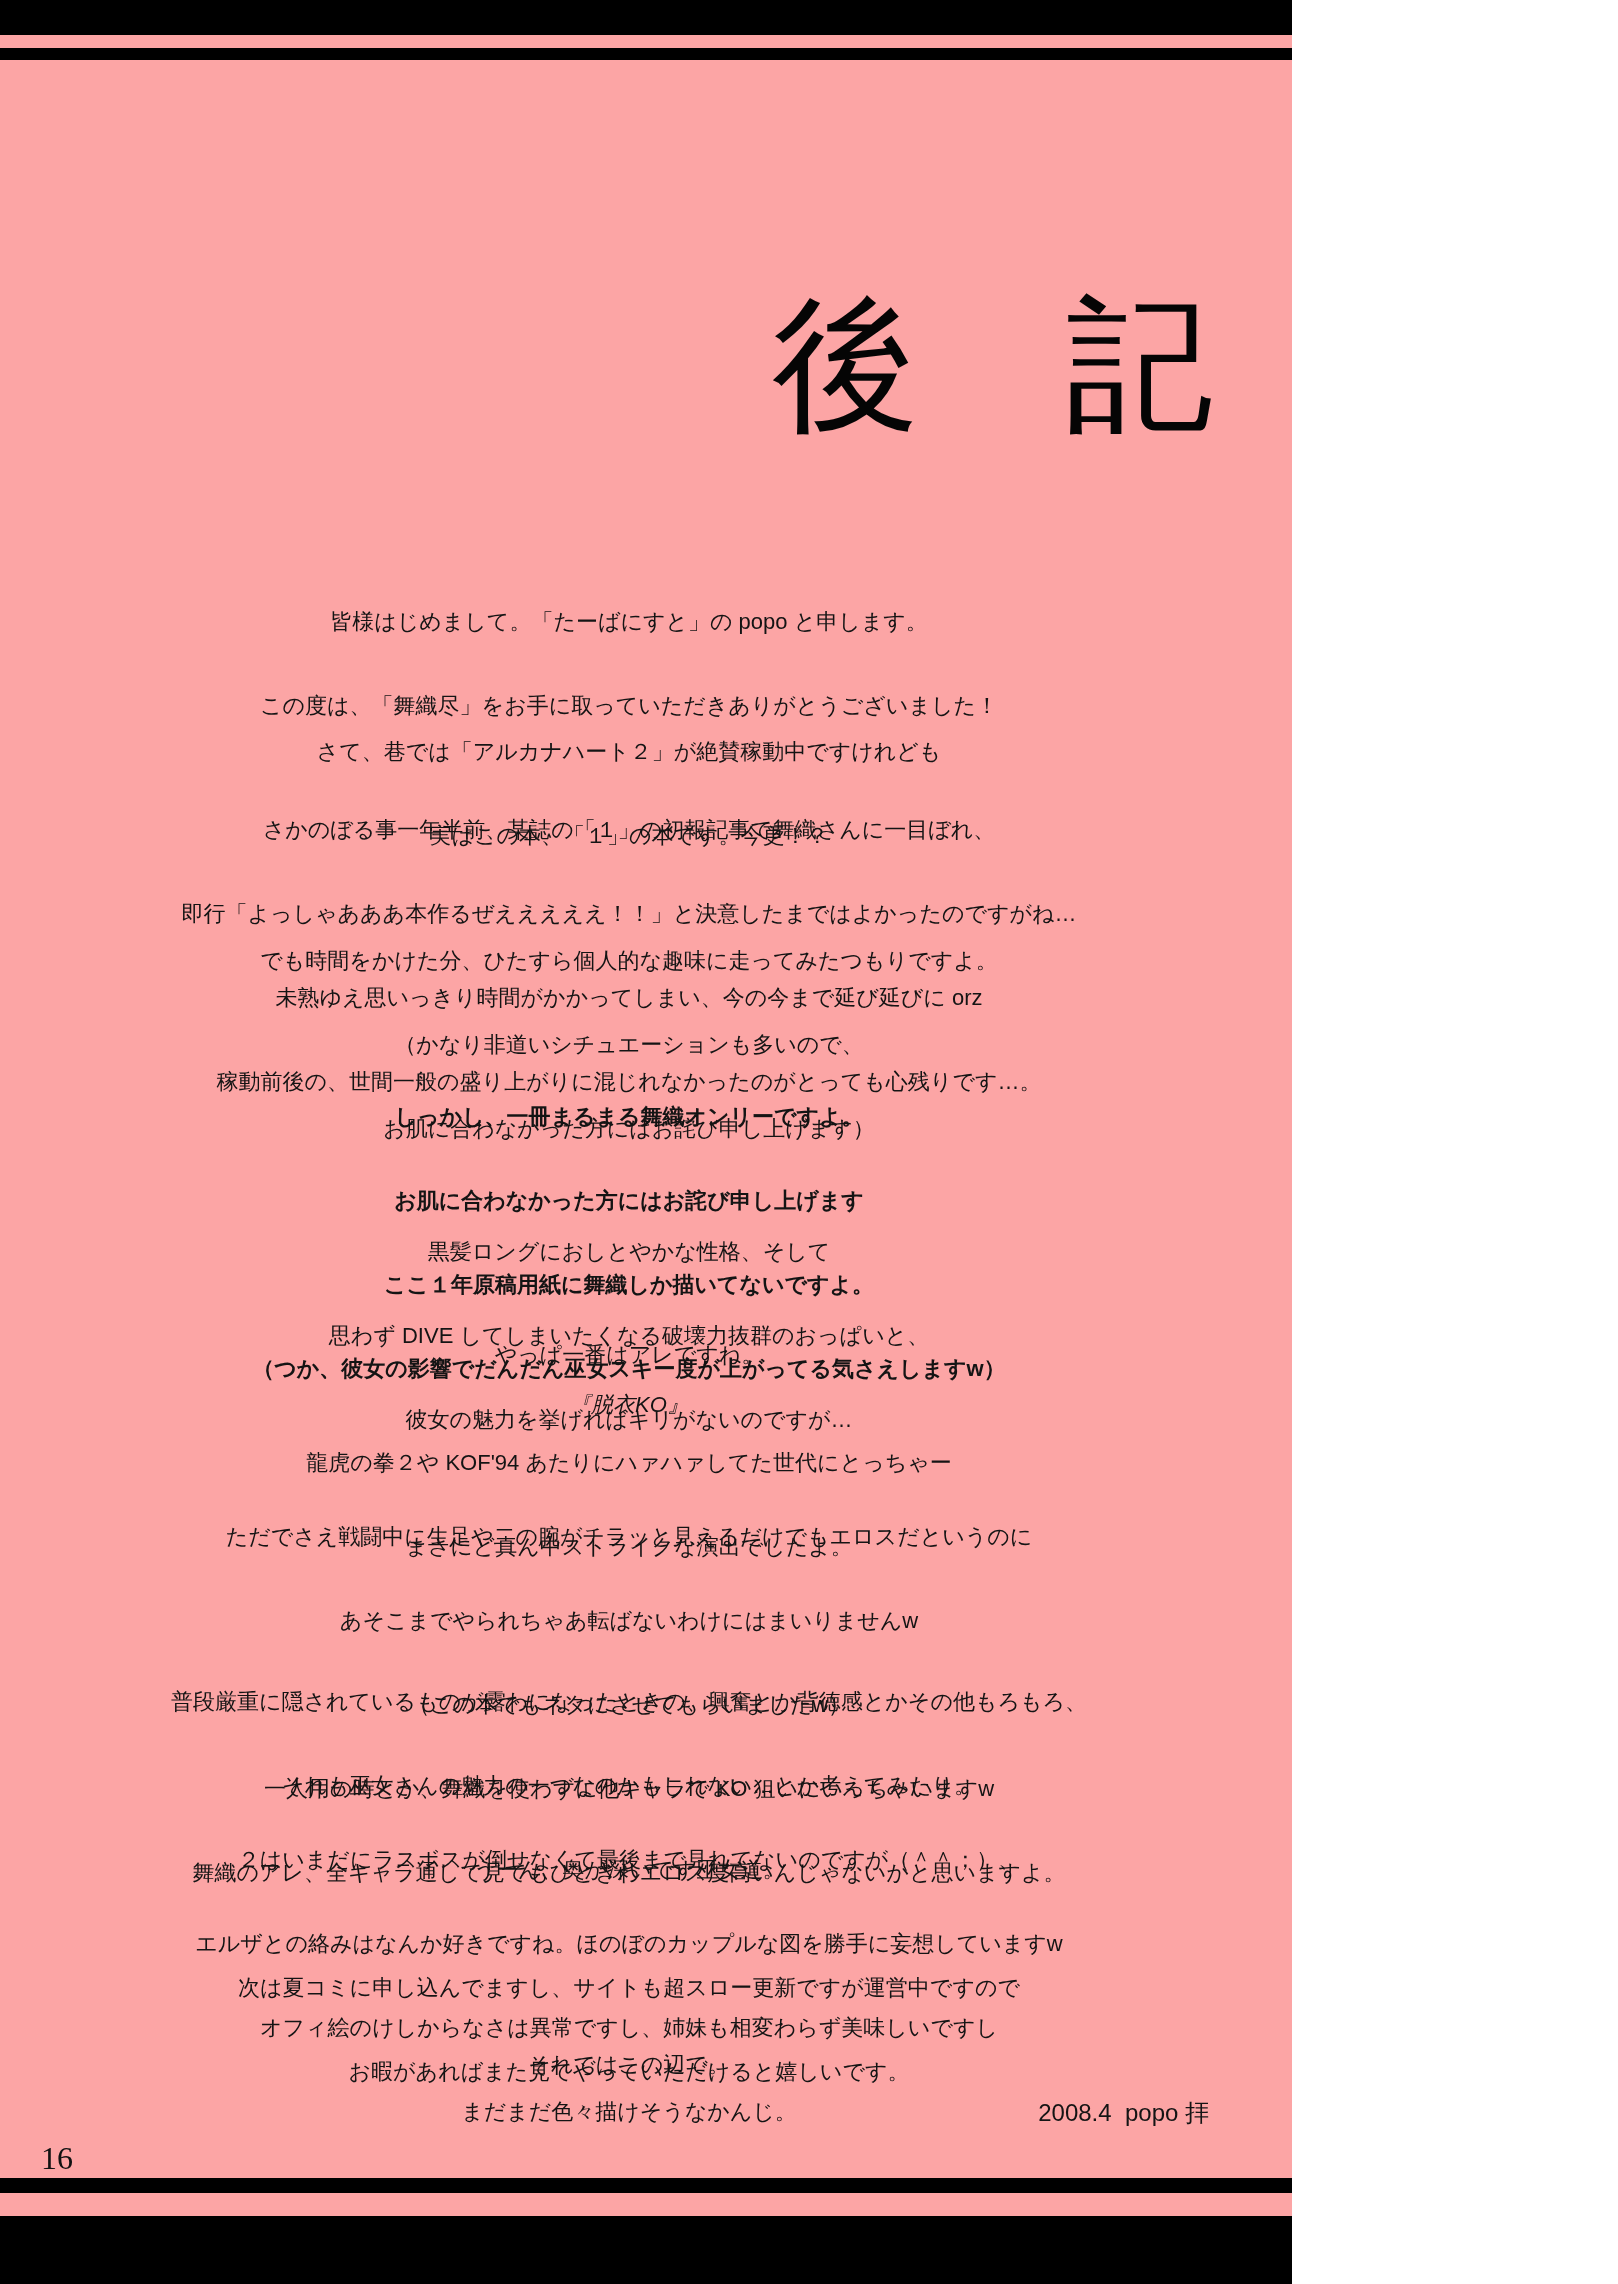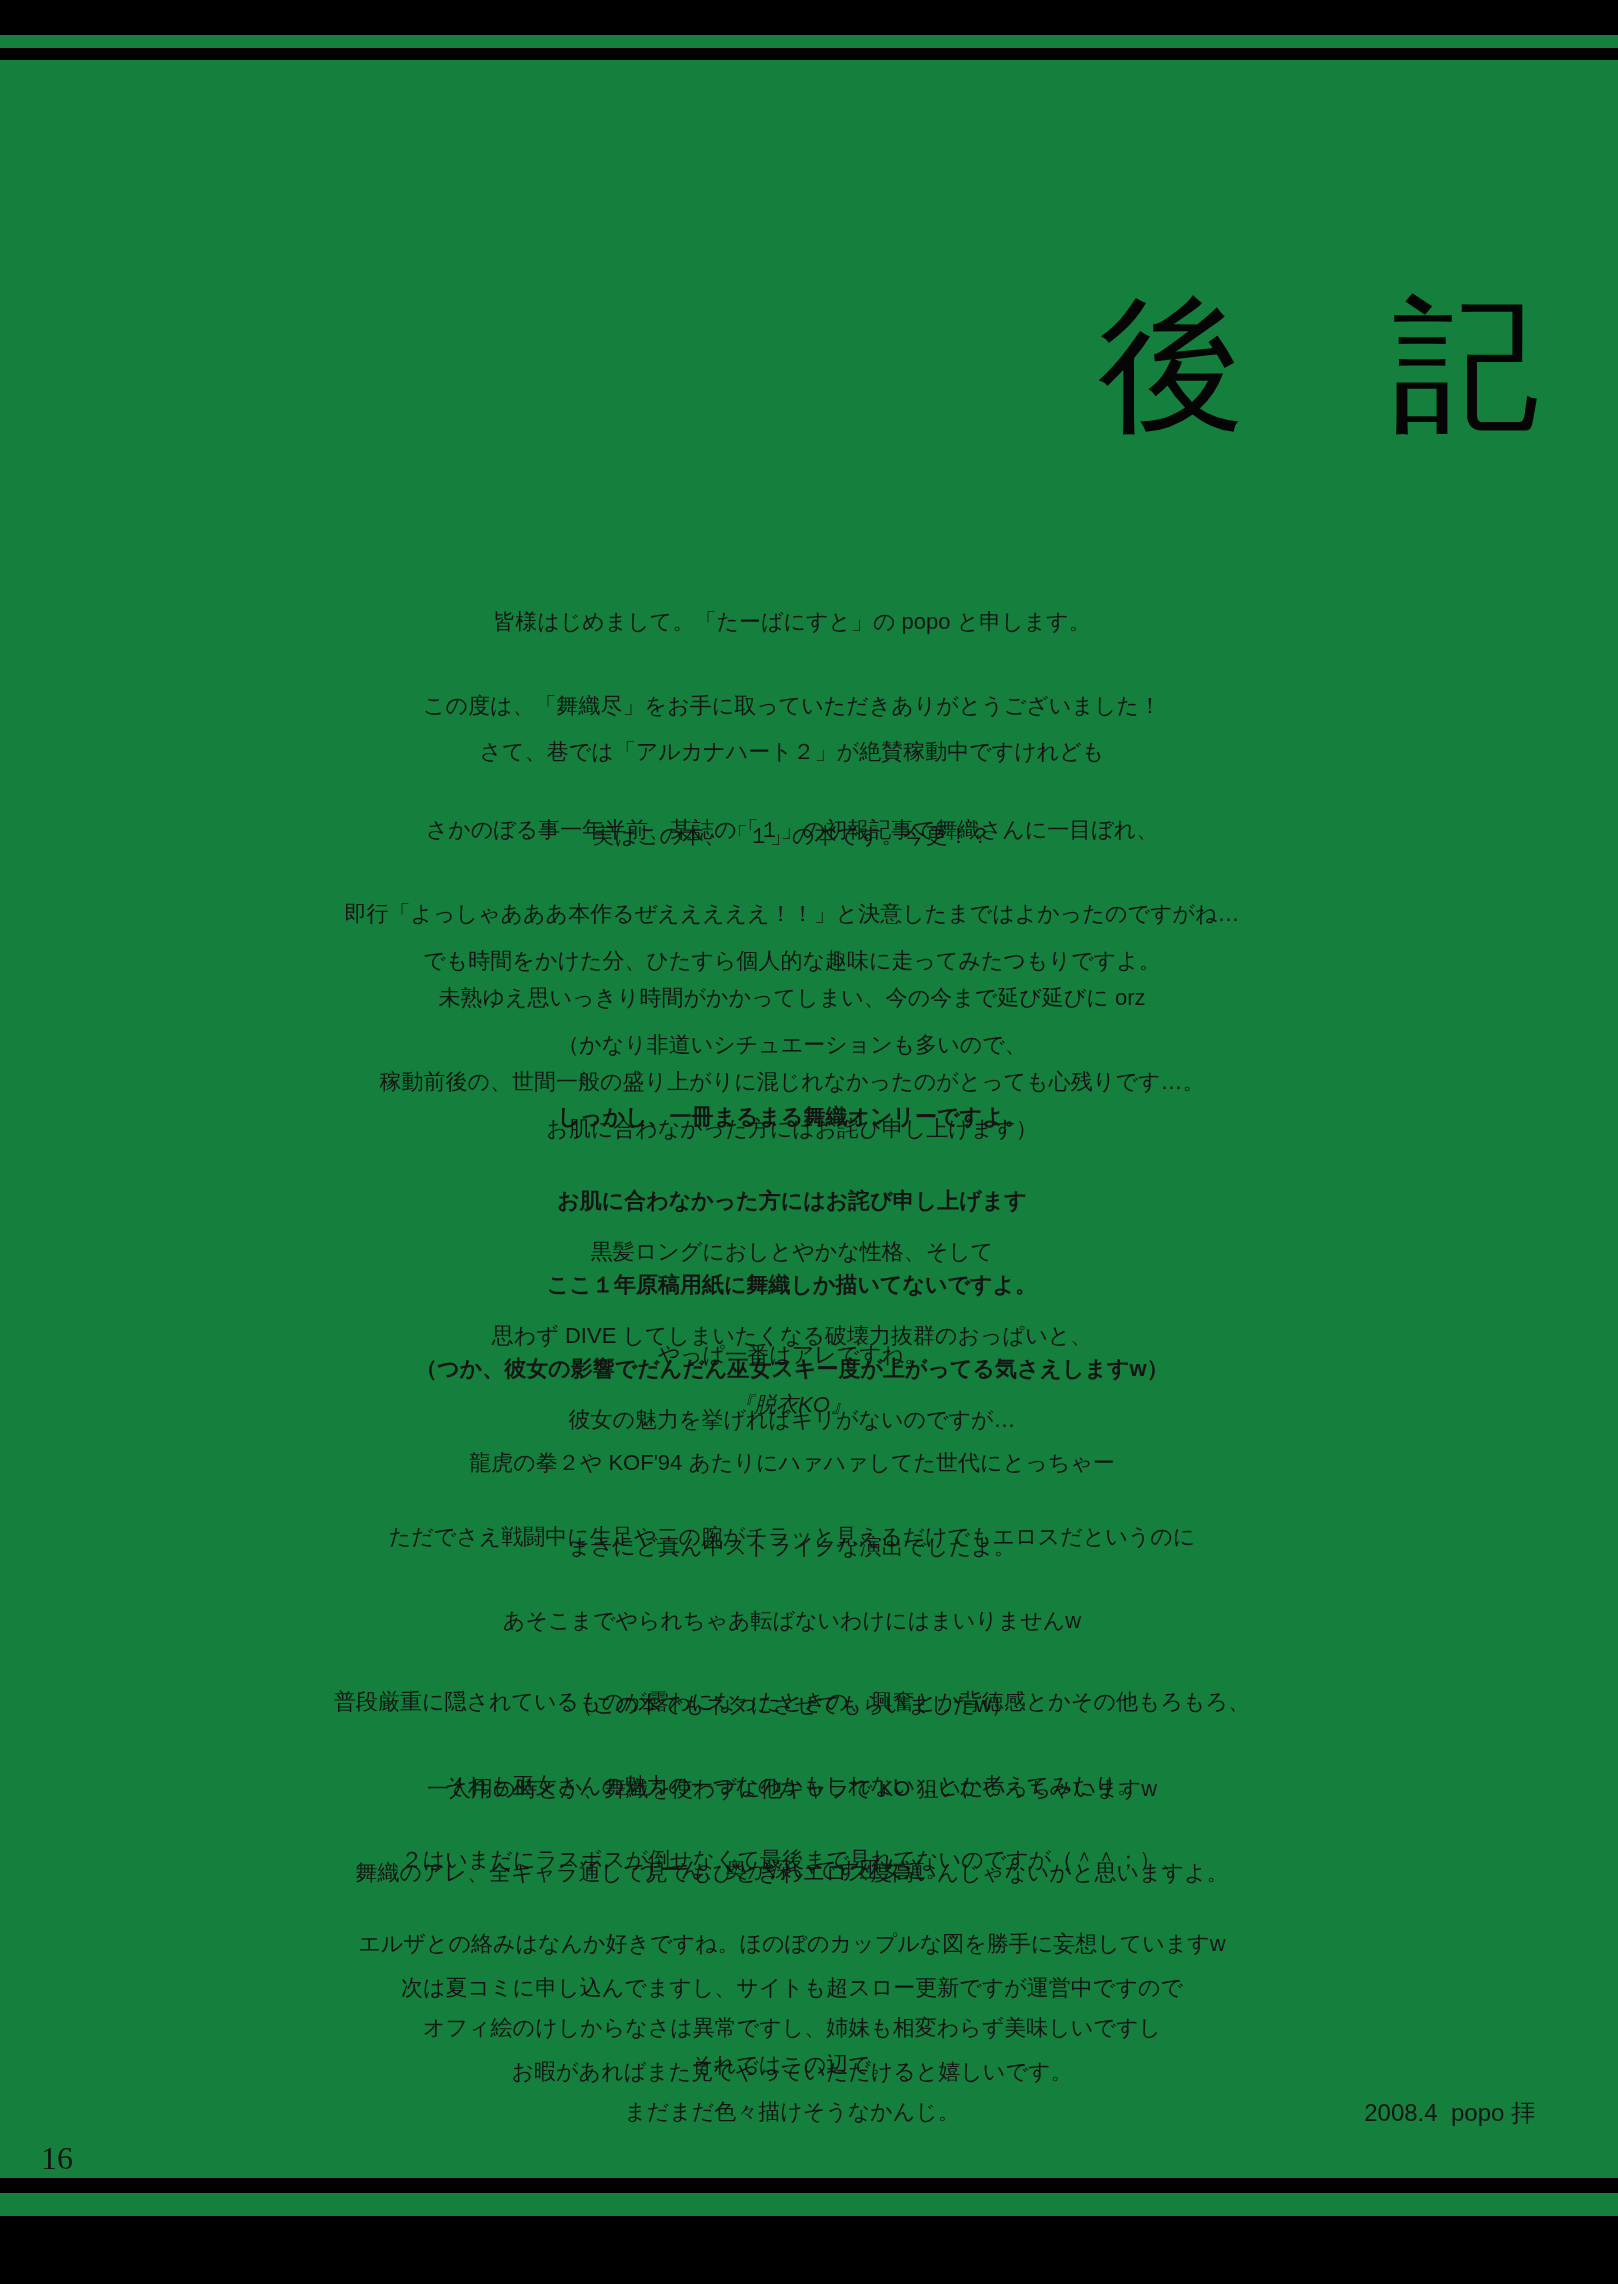--- a/index.html
+++ b/index.html
@@ -2,23 +2,23 @@
 <html lang="ja" style="font-size:12px"><head>
 <meta charset="utf-8">
 <style>
   html, body {
     margin: 0;
     padding: 0;
     background: #ffffff;
   }
   .page {
     position: relative;
-    width: 1618px;
+    width: 1292px;
     height: 2284px;
-    background: #15803d;
+    background: #fca5a5;
     font-family: "Liberation Sans", sans-serif;
     color: #111111;
     overflow: hidden;
   }
   
   .bar { position: absolute; left: 0; width: 100%; background: #000000; }
   .bar-top-thick   { top: 0;      height: 35px; }
   .bar-top-thin    { top: 48px;   height: 12px; }
   .bar-bottom-thin { top: 2178px; height: 15px; }
   .bar-bottom-thick{ top: 2216px; height: 68px; }

